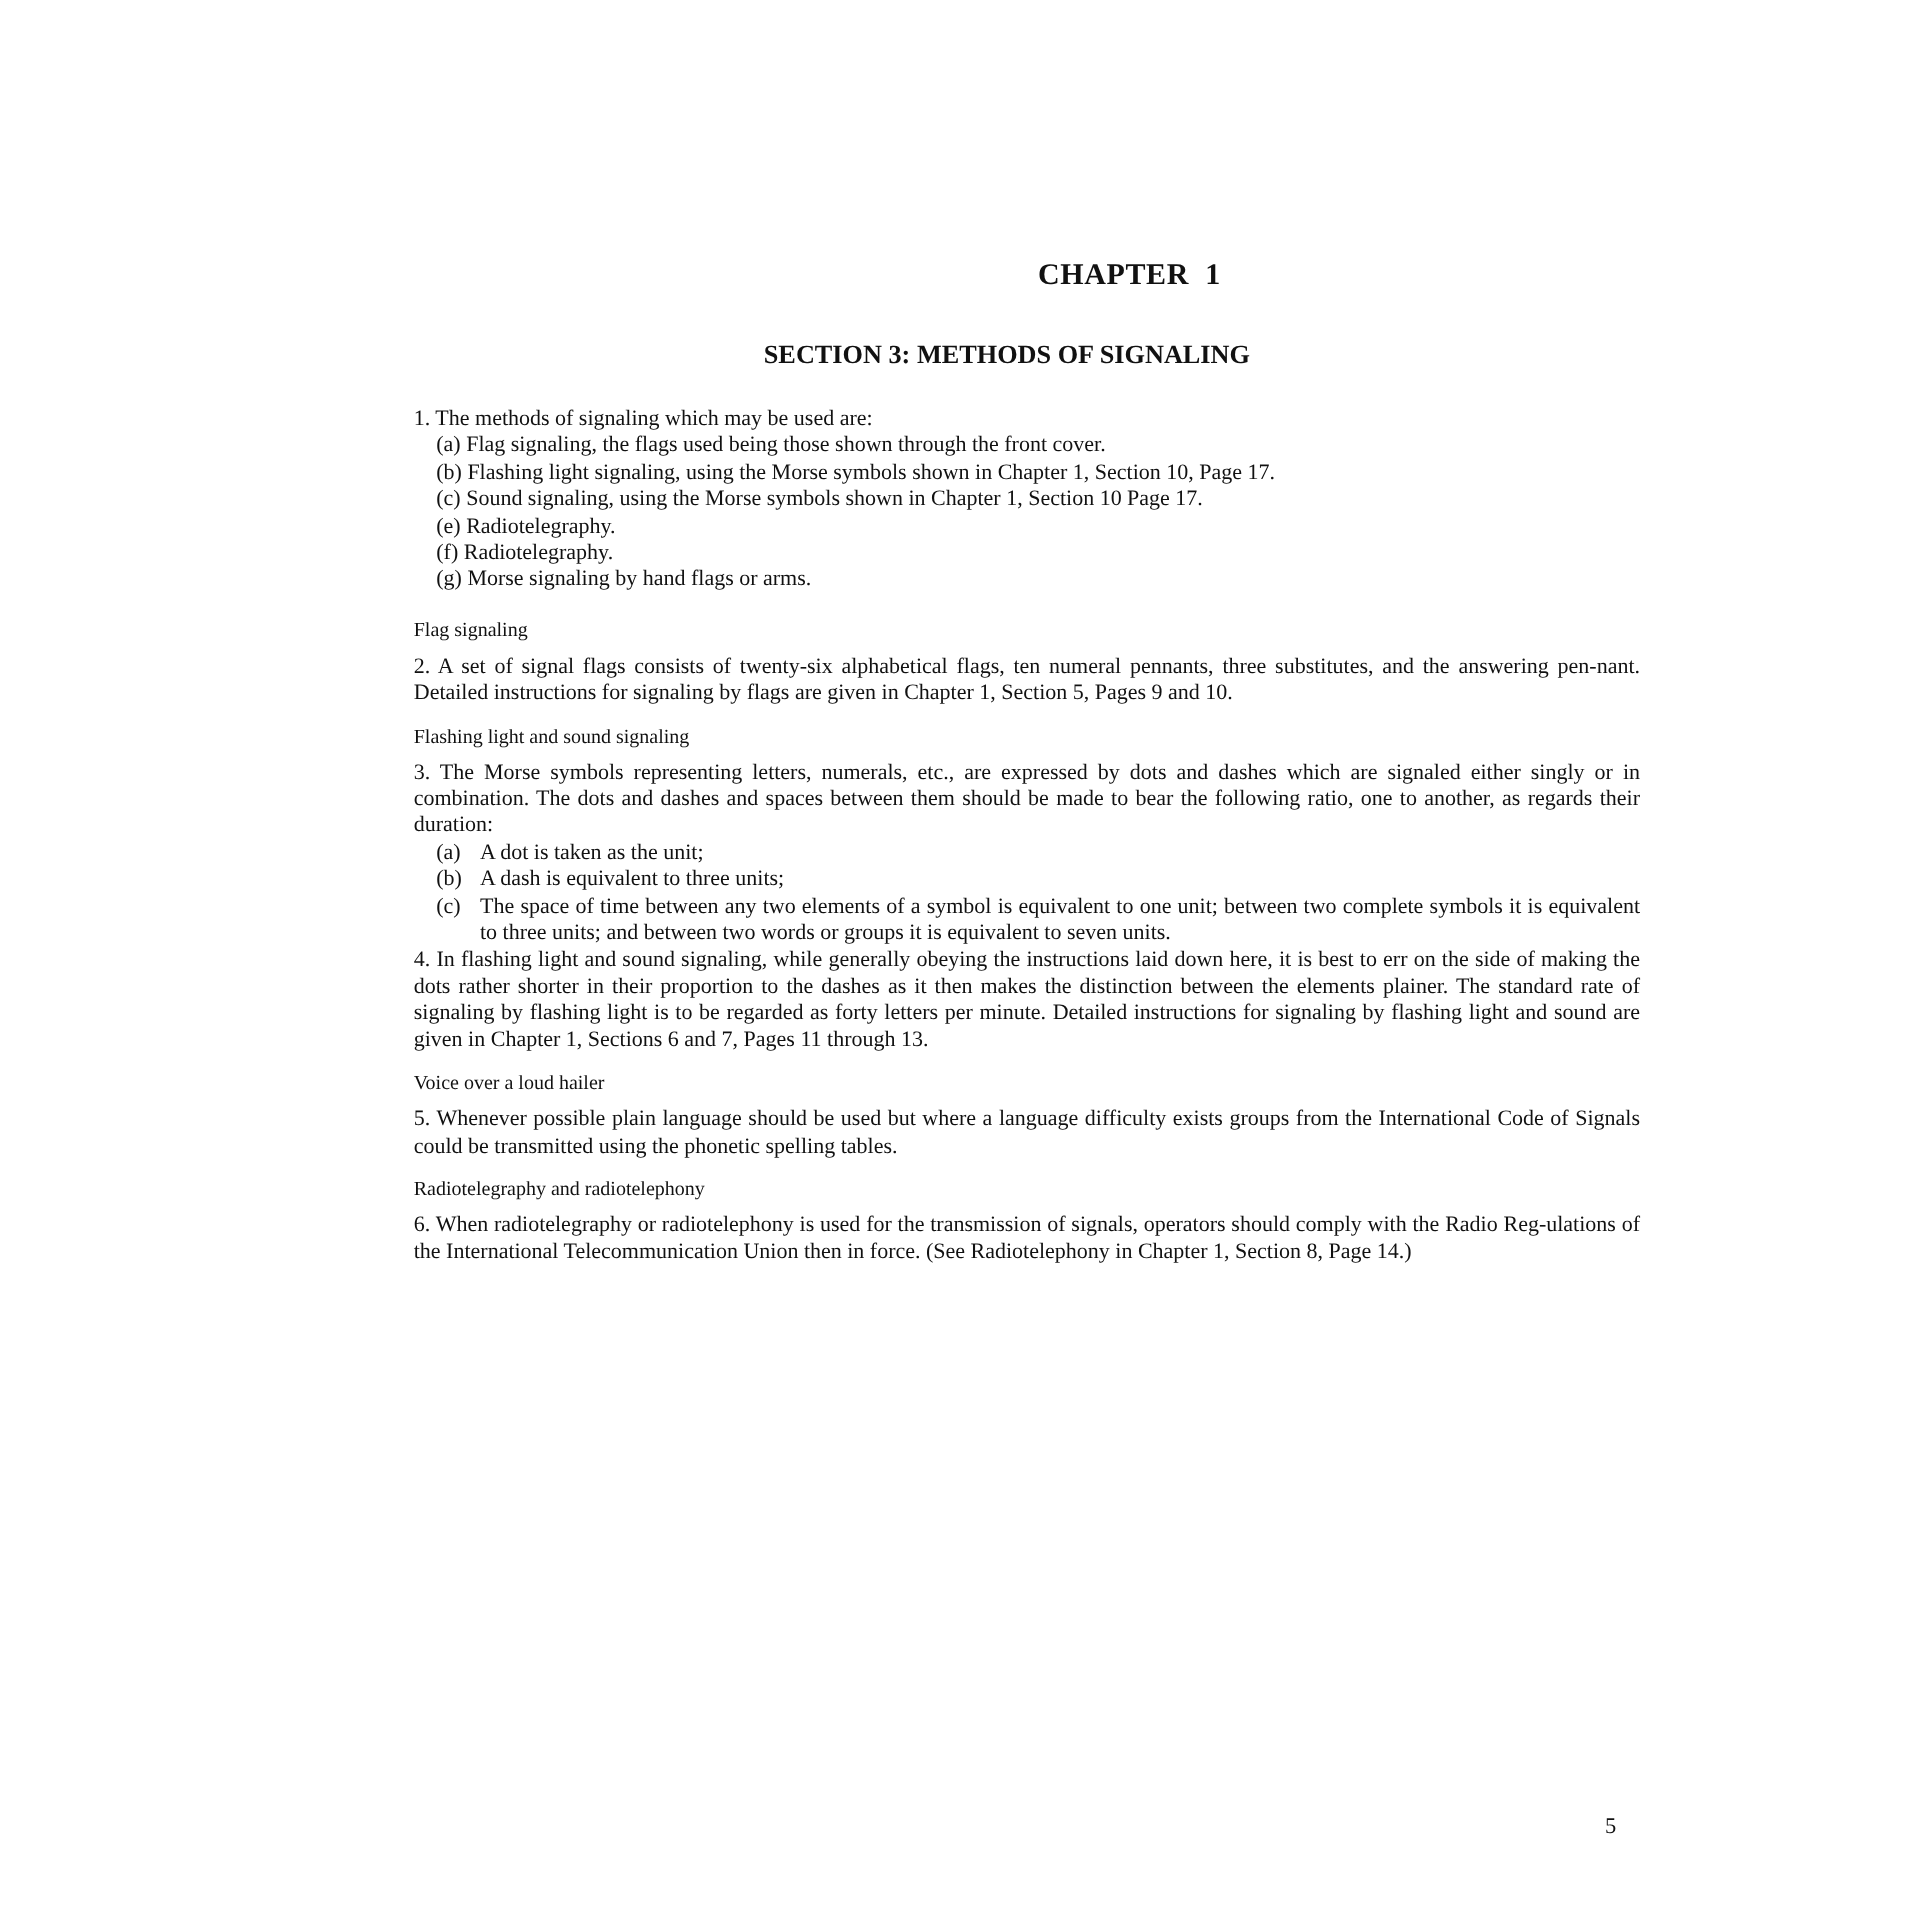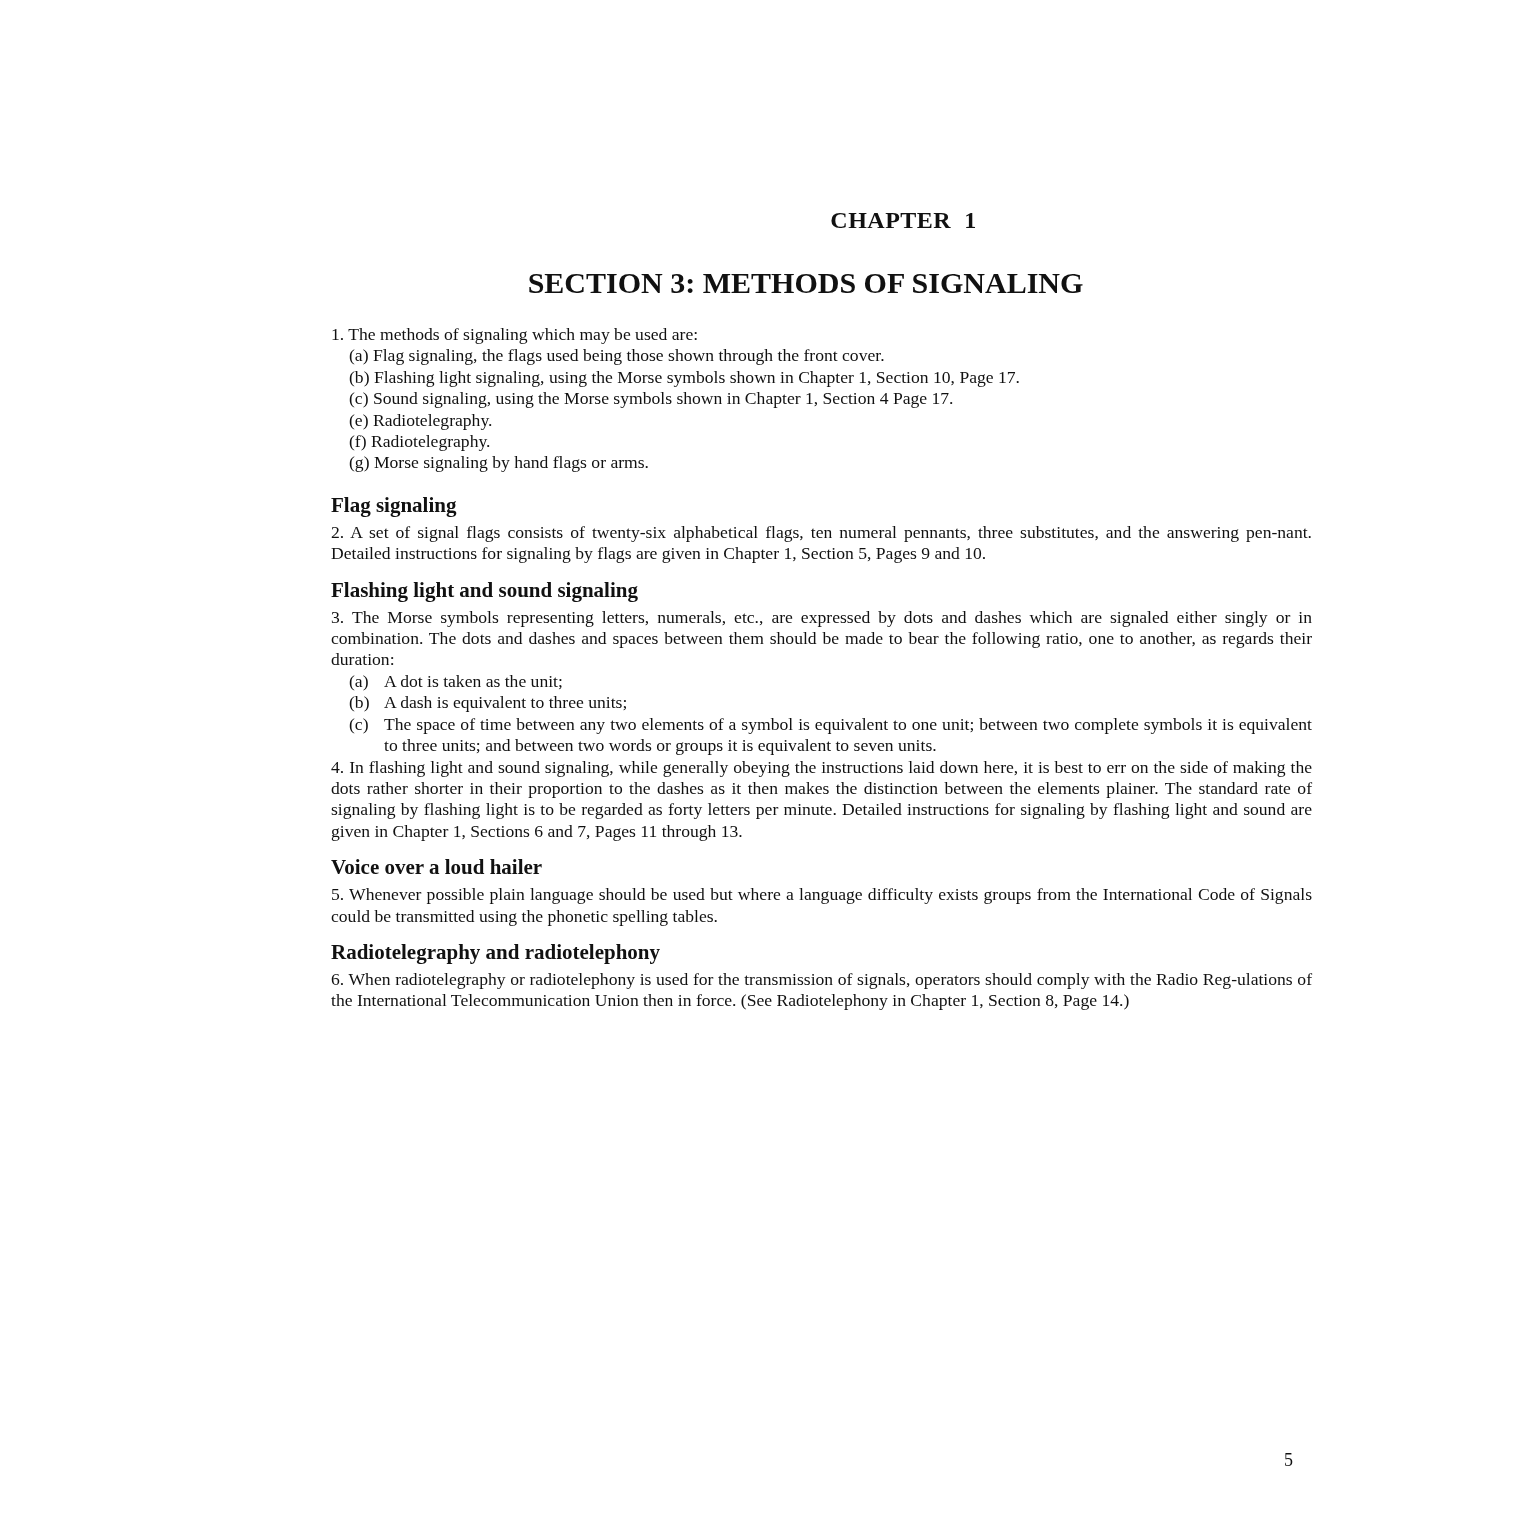--- a/index.html
+++ b/index.html
@@ -36,21 +36,21 @@
       line-height: 44px;
     }
     .section-title {
       position: absolute;
       top: 267px;
       left: 0;
       width: 981px;
       padding-left: 0;
       box-sizing: border-box;
       text-align: center;
-      font-size: 30px;
+      font-size: 21px;
       font-weight: bold;
       line-height: 32px;
       transform: translateX(0px);
     }
     .section-title-inner {
       display: inline-block;
       margin-left: 0;
       padding-left: 0;
     }
     .content {
@@ -74,22 +74,22 @@
     }
     .list-hang .lbl {
       width: 35px;
       flex: none;
     }
     .list-hang .txt {
       flex: 1;
       text-align: justify;
     }
     h2 {
-      font-size: 21px;
-      font-weight: bold;
+      font-size: 16px;
+      font-weight: normal;
       margin: 12px 0 4px 0;
       line-height: 26px;
     }
     .page-number {
       position: absolute;
       top: 1450px;
       left: 1284px;
       font-size: 18px;
       font-family: "Liberation Serif", serif;
     }
@@ -100,21 +100,21 @@
 <div class="page">
   <div class="chapter-title">CHAPTER  1</div>
   <div class="section-title">
     <span class="section-title-inner">SECTION 3: METHODS OF SIGNALING</span>
   </div>
 
   <div class="content">
     <p>1. The methods of signaling which may be used are:</p>
     <div class="item">(a) Flag signaling, the flags used being those shown through the front cover.</div>
     <div class="item">(b) Flashing light signaling, using the Morse symbols shown in Chapter 1, Section 10, Page 17.</div>
-    <div class="item">(c) Sound signaling, using the Morse symbols shown in Chapter 1, Section 4 Page 17.</div>
+    <div class="item">(c) Sound signaling, using the Morse symbols shown in Chapter 1, Section 10 Page 17.</div>
     <div class="item">(e) Radiotelegraphy.</div>
     <div class="item">(f) Radiotelegraphy.</div>
     <div class="item">(g) Morse signaling by hand flags or arms.</div>
 
     <h2 style="margin-top:18px;">Flag signaling</h2>
     <p>2. A set of signal flags consists of twenty-six alphabetical flags, ten numeral pennants, three substitutes, and the answering pen-nant. Detailed instructions for signaling by flags are given in Chapter 1, Section 5, Pages 9 and 10.</p>
 
     <h2>Flashing light and sound signaling</h2>
     <p>3. The Morse symbols representing letters, numerals, etc., are expressed by dots and dashes which are signaled either singly or in combination. The dots and dashes and spaces between them should be made to bear the following ratio, one to another, as regards their duration:</p>
     <div class="list-hang">

